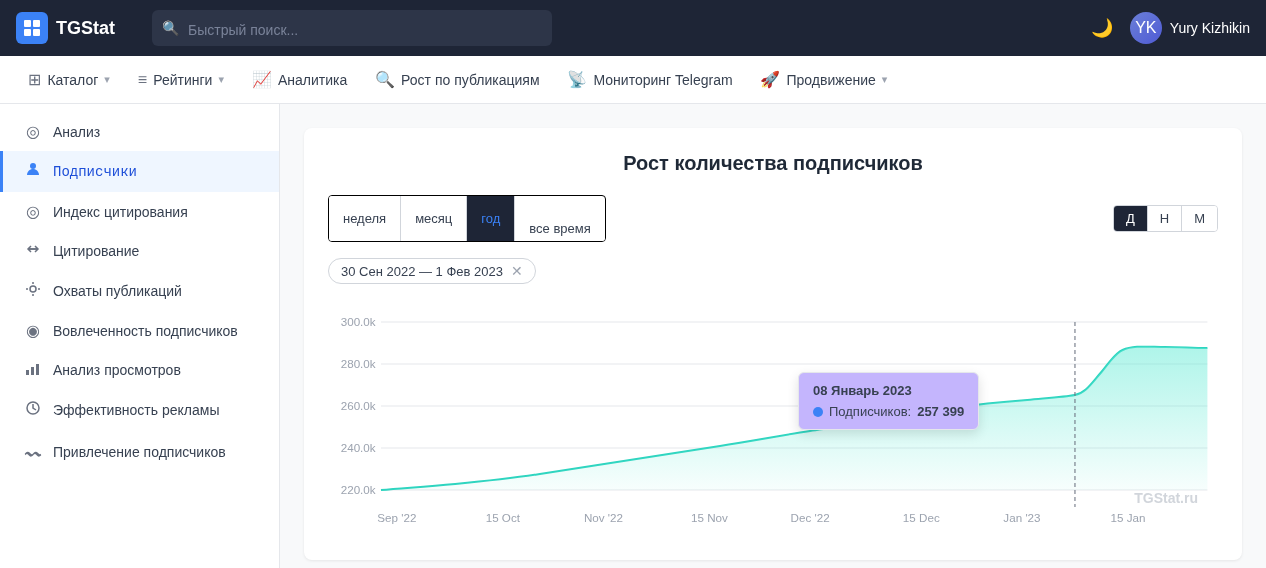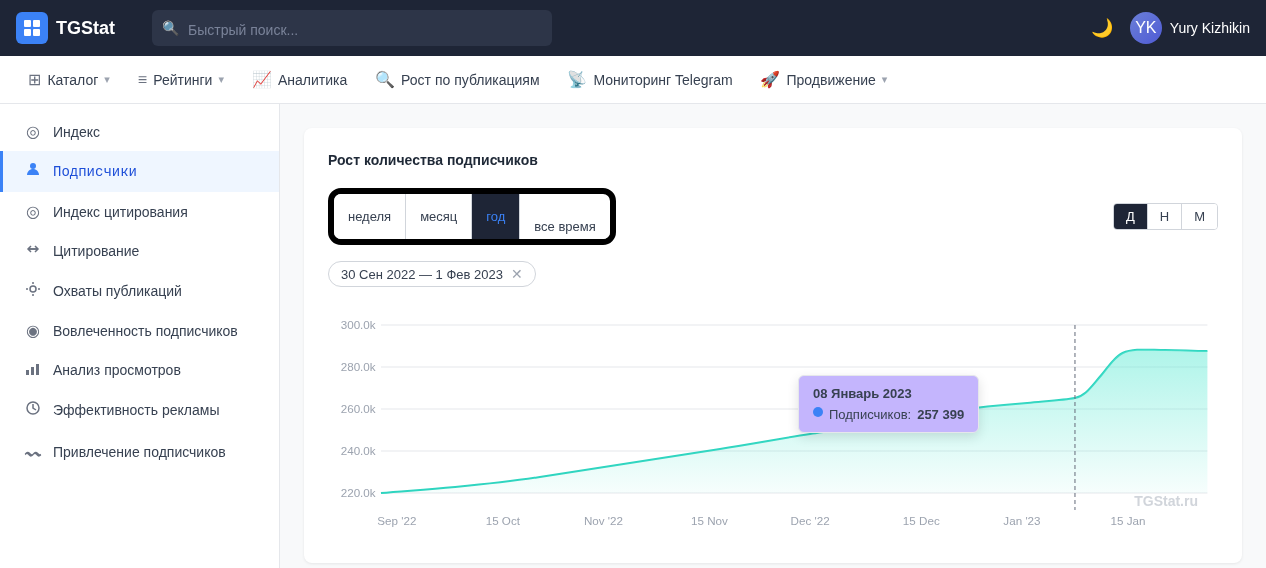--- a/index.html
+++ b/index.html
@@ -157,36 +157,37 @@
       background: #f8f9fa;
     }
     .chart-container {
       background: #fff;
       border-radius: 8px;
       padding: 24px;
       box-shadow: 0 1px 3px rgba(0,0,0,0.08);
       position: relative;
     }
     .chart-title {
-      font-size: 14px;
+      text-align: center;
+      font-size: 20px;
       font-weight: 600;
       color: #1f2937;
       margin-bottom: 20px;
     }
     .chart-controls {
       display: flex;
       justify-content: space-between;
       align-items: center;
       margin-bottom: 16px;
     }
     .period-tabs {
       display: flex;
       gap: 0;
-      border: 6px solid #000000;
-      border-radius: 13px;
+      border: 1px solid #000000;
+      border-radius: 4px;
       overflow: hidden;
     }
     .period-tab {
       padding: 5px 14px;
       font-size: 13px;
       color: #374151;
       cursor: pointer;
       background: #fff;
       border: none;
       border-right: 1px solid #d1d5db;
@@ -261,20 +262,21 @@
       z-index: 10;
       min-width: 180px;
     }
     .tooltip-date {
       color: #374151;
       font-weight: 600;
       margin-bottom: 6px;
     }
     .tooltip-row {
       display: flex;
+      align-items: center;
       gap: 6px;
       color: #374151;
     }
     .tooltip-dot {
       width: 10px;
       height: 10px;
       border-radius: 50%;
       background: #3b82f6;
     }
   </style>
@@ -335,21 +337,21 @@
     <span>Продвижение</span>
     <span style="font-size:11px;color:#9ca3af;">▾</span>
   </div>
 </nav>
 
 <div class="main-layout">
 
   <aside class="sidebar">
     <div class="sidebar-item">
       <span class="sidebar-icon">◎</span>
-      <span>Индекс</span>
+      <span>Анализ</span>
     </div>
     <div class="sidebar-item active">
       <span class="sidebar-icon">
         <svg width="16" height="16" viewBox="0 0 16 16" fill="currentColor">
           <circle cx="8" cy="5" r="3"></circle>
           <path d="M2 14c0-3.3 2.7-6 6-6s6 2.7 6 6"></path>
         </svg>
       </span>
       <span>Подписчики</span>
     </div>

